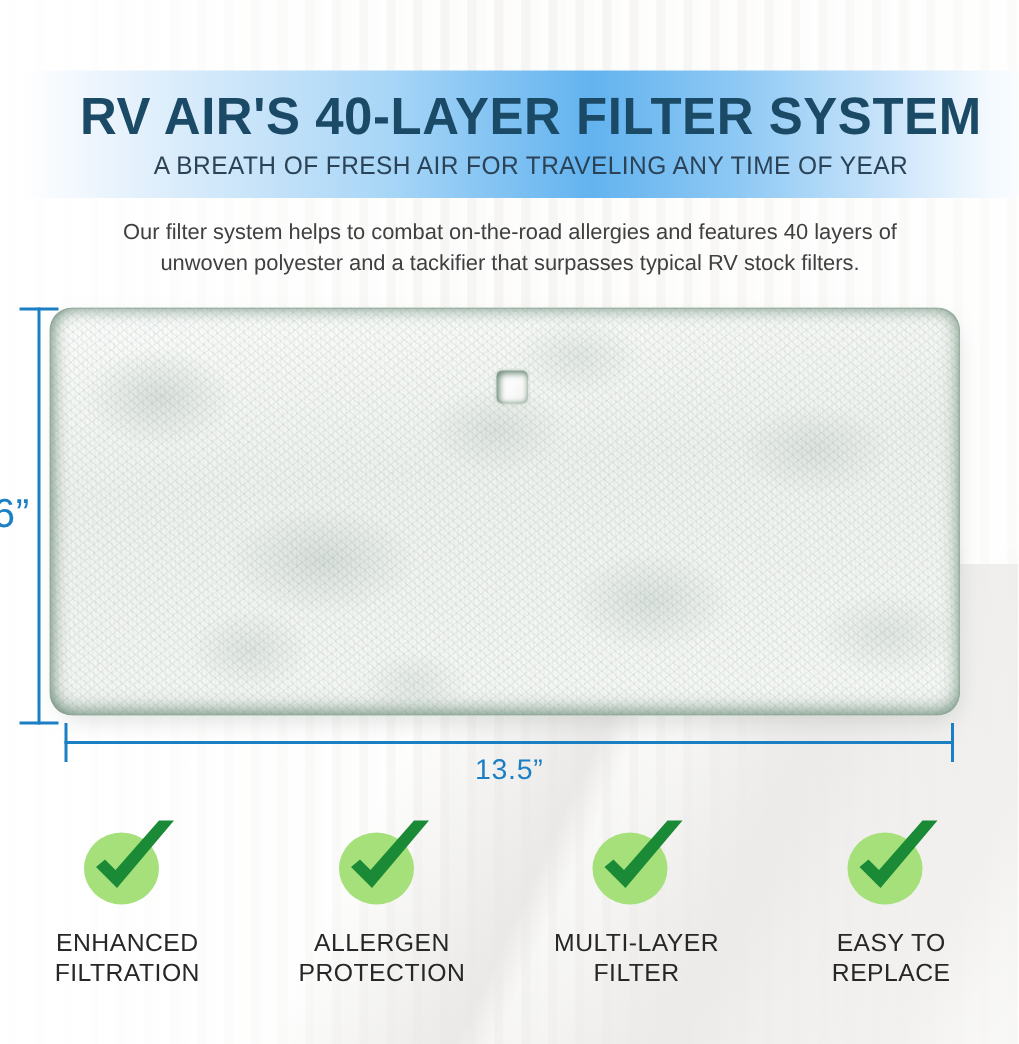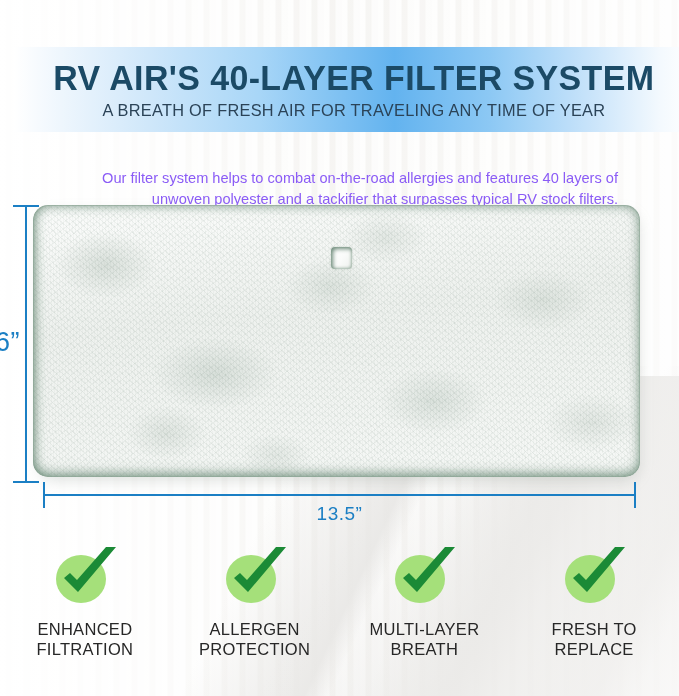--- a/index.html
+++ b/index.html
@@ -107,25 +107,24 @@
     margin-top: 7px;
     white-space: nowrap;
     transform: scaleX(0.96);
   }
   
   .description {
     position: absolute;
     left: 62px;
     top: 145px;
     width: 556px;
-    text-align: right;
+    text-align: center;
     font-size: 14.6px;
     line-height: 1.46;
-    color: #8b5cf6;
-    margin-top: 23px;
+    color: #404040;
   }
   
   .filter-wrap {
     position: absolute;
     left: 33px;
     top: 205px;
     width: 609px;
     height: 277px;
   }
   .filter-shadow {
@@ -340,29 +339,29 @@
     </div>
 
     <div class="feature">
       <div class="check-wrap">
         <svg class="check-svg" width="74" height="62" viewBox="0 0 74 62">
           <ellipse cx="33" cy="34" rx="25" ry="24" fill="#a5e07a"></ellipse>
           <path d="M16 33 L30 47 L68 2 L58 2 L29 35 L22 28 Z" fill="#1b8a36"></path>
         </svg>
       </div>
       <div class="feature-label">MULTI-LAYER
-BREATH</div>
+FILTER</div>
     </div>
 
     <div class="feature">
       <div class="check-wrap">
         <svg class="check-svg" width="74" height="62" viewBox="0 0 74 62">
           <ellipse cx="33" cy="34" rx="25" ry="24" fill="#a5e07a"></ellipse>
           <path d="M16 33 L30 47 L68 2 L58 2 L29 35 L22 28 Z" fill="#1b8a36"></path>
         </svg>
       </div>
-      <div class="feature-label">FRESH TO
+      <div class="feature-label">EASY TO
 REPLACE</div>
     </div>
 
   </div>
 
 </div>
 
 </body></html>

